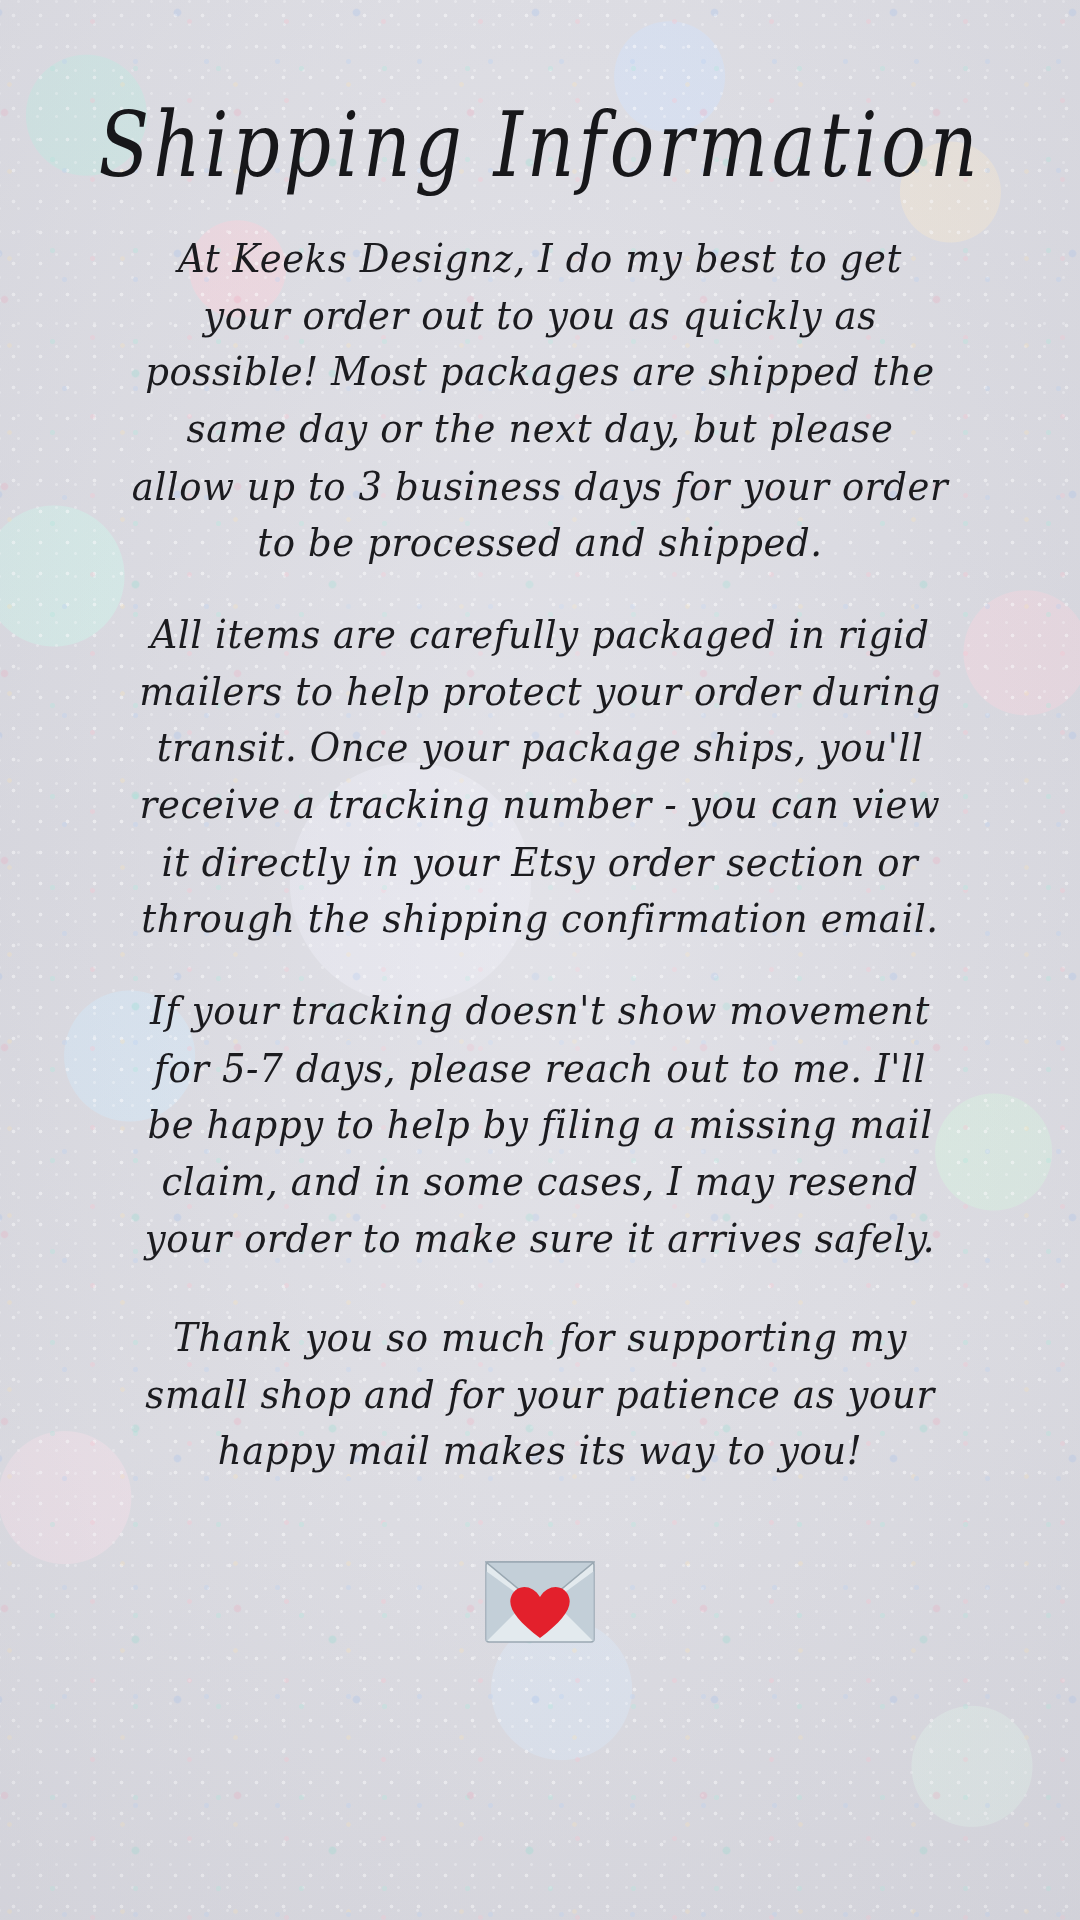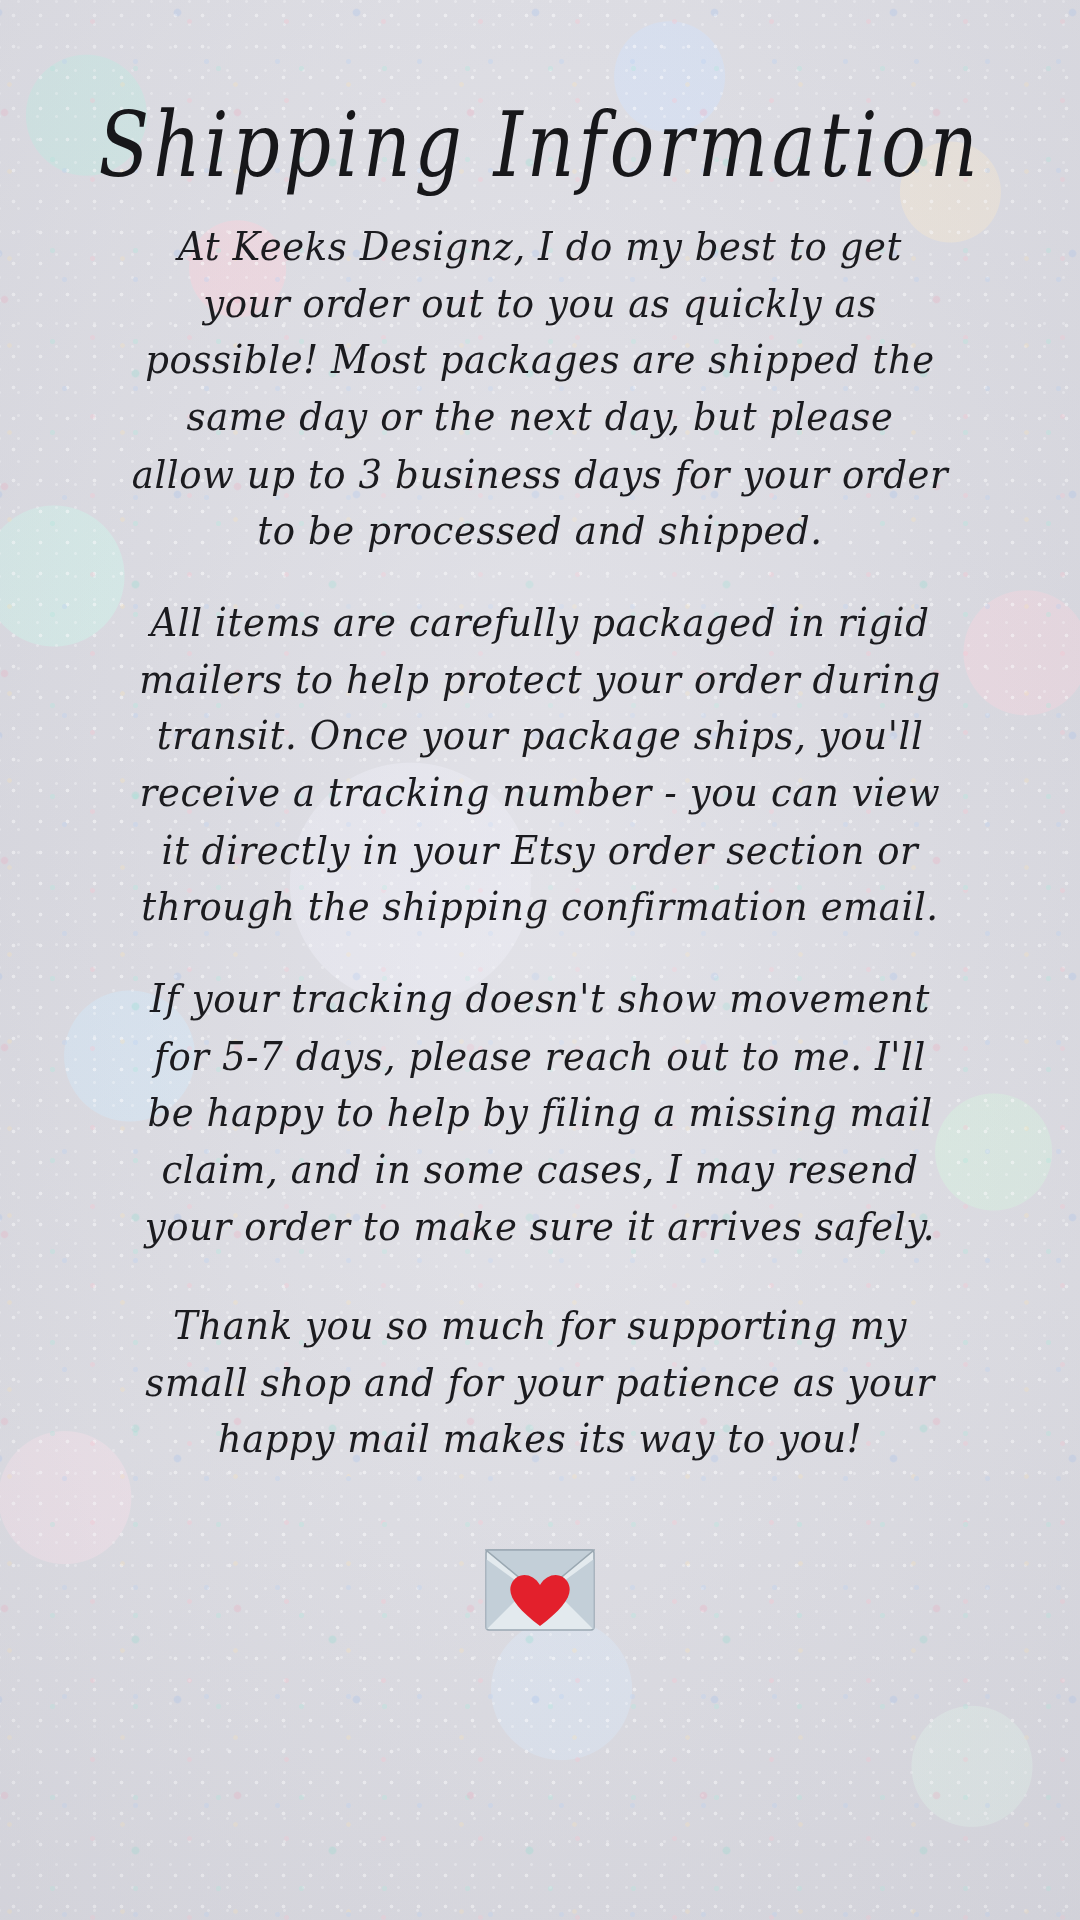--- a/index.html
+++ b/index.html
@@ -103,21 +103,21 @@
     font-weight: 400;
     margin: 18px 0 34px 0;
     text-align: center;
     white-space: nowrap;
     transform: scaleY(1.22);
     transform-origin: center top;
   }
 
   #paragraphs {
     width: 820px;
-    margin: 18px auto 0 auto;
+    margin: 30px auto 0 auto;
     text-align: center;
   }
 
   .paragraph {
     font-size: 37px;
     line-height: 1.45;
     letter-spacing: 0.6px;
     color: #1b1b1f;
     margin: 0 0 54px 0;
     text-align: center;

